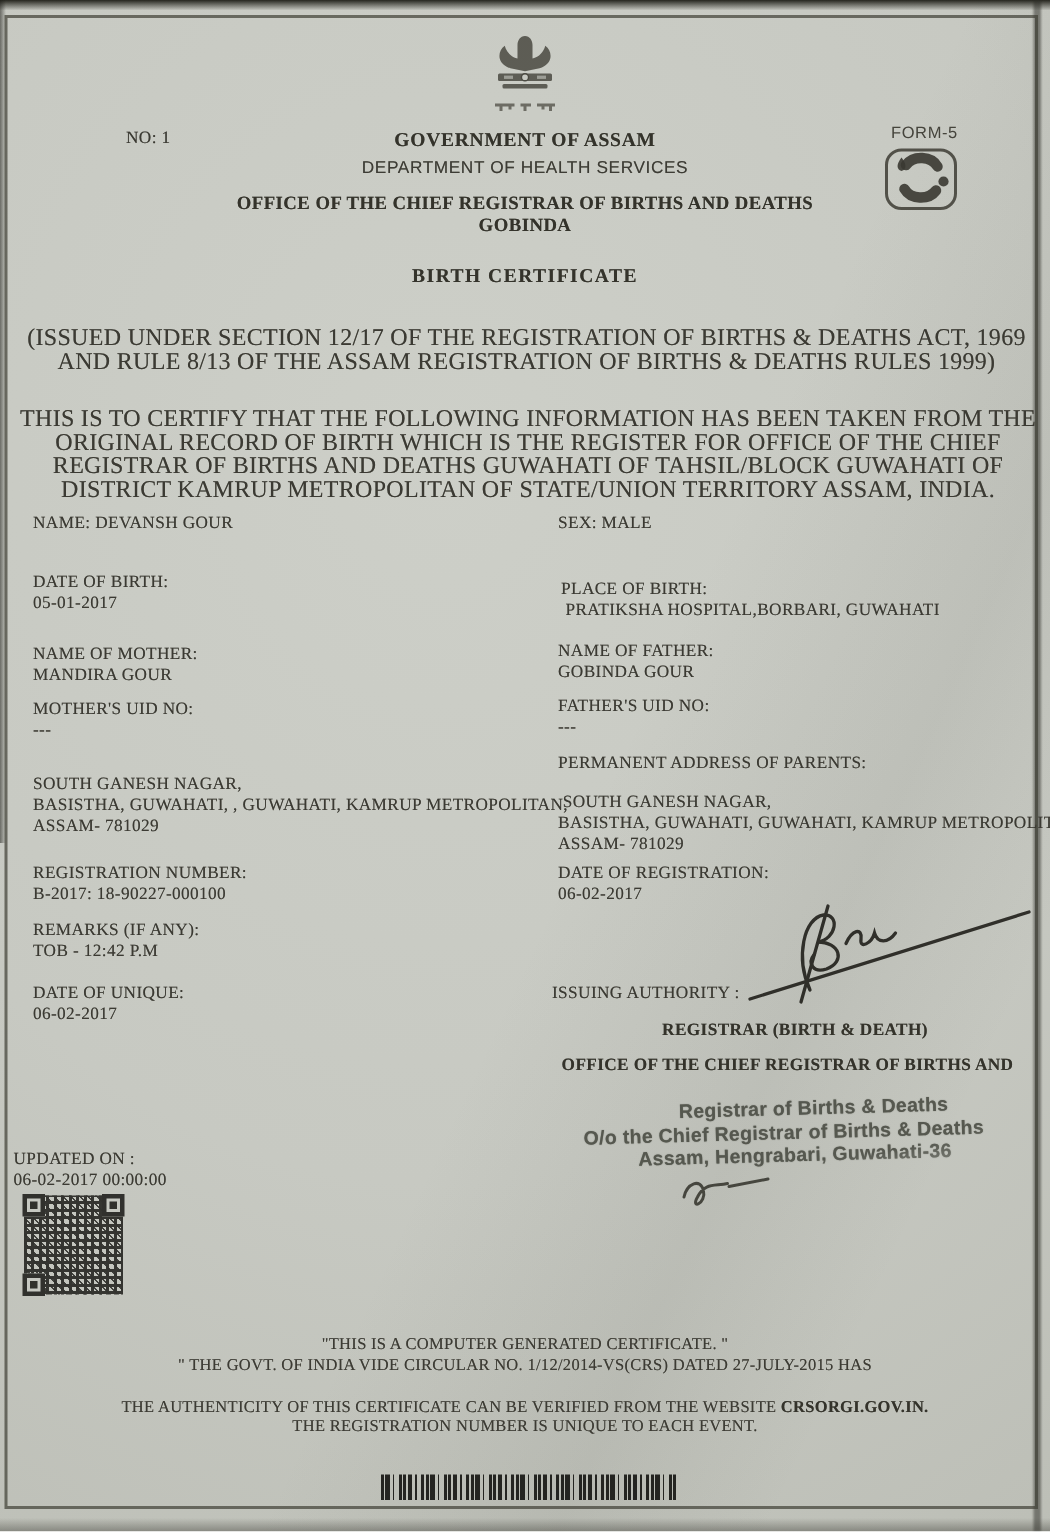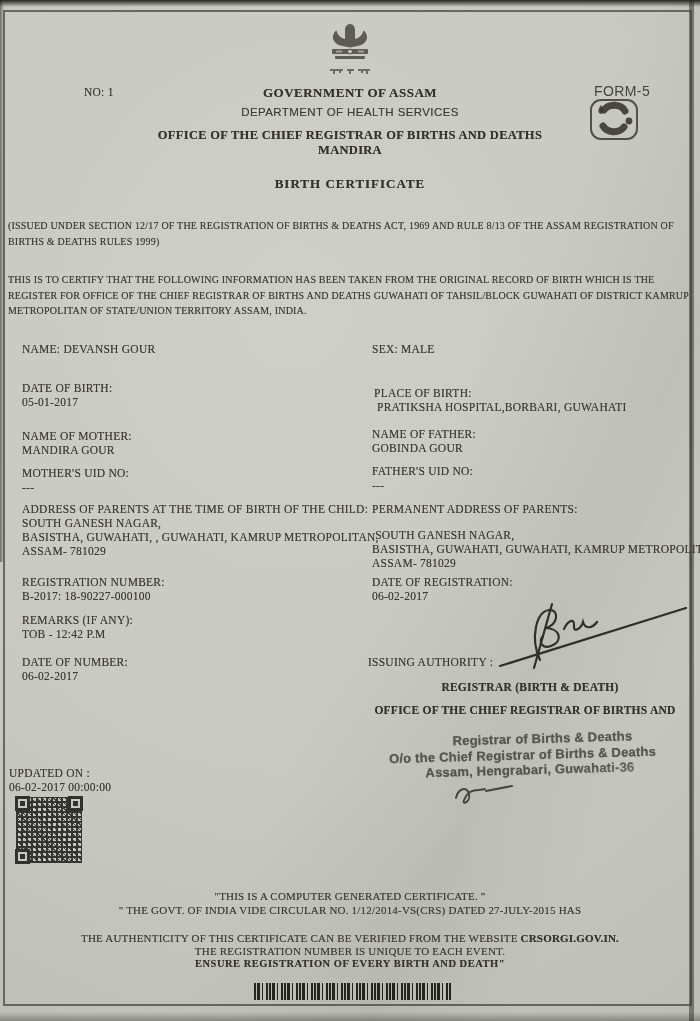--- a/index.html
+++ b/index.html
@@ -21,31 +21,31 @@
                 background:rgba(44,44,37,.5); filter:blur(.6px); }
   .edge-bottom{ position:absolute; left:0; bottom:0; right:0; height:9px;
                 background:linear-gradient(rgba(50,50,43,0), rgba(50,50,43,.4)); }
   .frame { position:absolute; left:3px; top:10px; width:689px; height:996px;
            border:2px solid rgba(62,62,53,.7); }
 
   .abs { position:absolute; }
   .ctr { left:0; right:0; text-align:center; }
 
   .t  { font-size:11.5px; letter-spacing:.25px; color:#3b3a33; text-shadow:0 0 .4px rgba(60,59,50,.55); white-space:pre; }
-  .tw { font-size:10px; letter-spacing:.2px; line-height:15.5px; color:#3b3a33; text-shadow:0 0 .4px rgba(60,59,50,.55); }
+  .tw { font-size:16px; letter-spacing:.2px; line-height:15.5px; color:#3b3a33; text-shadow:0 0 .4px rgba(60,59,50,.55);text-align:center; }
   .hb { font-weight:bold; color:#34332b; text-shadow:0 0 .4px rgba(52,51,43,.6); }
 
   .gov   { top:85px;  font-size:13px;  letter-spacing:.5px; }
   .dept  { top:106px; font-size:11.5px; letter-spacing:.4px; font-family:"Liberation Sans",sans-serif; color:#3d3c35; text-shadow:0 0 .4px rgba(60,59,50,.5); }
   .office{ top:128px; font-size:12.5px; letter-spacing:.3px; }
   .ocity { top:143px; font-size:12.5px; letter-spacing:.3px; }
   .title { top:176px; font-size:13px;  letter-spacing:1px; }
 
   .no1   { left:84px; top:86px; }
-  .form5 { left:594px; top:83px; font-size:14px; letter-spacing:.4px; font-family:"Liberation Sans",sans-serif; color:#45443c; }
+  .form5 { left:594px; top:83px; font-size:11px; letter-spacing:.4px; font-family:"Liberation Sans",sans-serif; color:#45443c; }
 
   .issued  { left:8px;  top:218px; width:686px; }
   .certify { left:8px;  top:272px; width:688px; }
 
   .sig-main  { left:492px; top:598px; width:202px; height:78px; opacity:.92; }
   .stamp { left:385px; top:731px; width:305px; transform:rotate(-1.6deg);
            font-family:"Liberation Sans",sans-serif; font-weight:bold; font-size:13px;
            line-height:15.5px; color:rgba(84,86,78,.95); letter-spacing:.2px;
            text-shadow:0 0 .7px rgba(84,86,78,.8);
            -webkit-mask-image:radial-gradient(120% 120% at 28% 35%, #000 50%, rgba(0,0,0,.3) 90%);
@@ -112,21 +112,21 @@
         <line x1="36" y1="48" x2="36" y2="51"></line>
         <line x1="41" y1="48" x2="41" y2="52"></line>
       </g>
     </svg>
   </div>
 
   <div class="abs t no1">NO: 1</div>
   <div class="abs ctr hb gov">GOVERNMENT OF ASSAM</div>
   <div class="abs ctr dept">DEPARTMENT OF HEALTH SERVICES</div>
   <div class="abs ctr hb office">OFFICE OF THE CHIEF REGISTRAR OF BIRTHS AND DEATHS</div>
-  <div class="abs ctr hb ocity">MANDIRA</div>
+  <div class="abs ctr hb ocity">GOBINDA</div>
   <div class="abs ctr hb title">BIRTH CERTIFICATE</div>
 
   <div class="abs form5">FORM-5</div>
   <div class="abs blurred" style="left:588px; top:96px;">
     <svg width="52" height="48" viewBox="0 0 52 48">
       <rect x="3" y="4" width="46" height="39" rx="10" fill="none" stroke="#3d3c34" stroke-width="2" opacity=".85"></rect>
       <g stroke="#3a3932" stroke-width="7" fill="none" stroke-linecap="round" opacity=".9">
         <path d="M16 14 A 12 10 0 0 1 37 15"></path>
         <path d="M36 31 A 12 10 0 0 1 15 30"></path>
       </g>
@@ -149,21 +149,20 @@
   <div class="abs t" style="left:22px; top:430px;">NAME OF MOTHER:</div>
   <div class="abs t" style="left:22px; top:444px;">MANDIRA GOUR</div>
   <div class="abs t" style="left:372px; top:428px;">NAME OF FATHER:</div>
   <div class="abs t" style="left:372px; top:442px;">GOBINDA GOUR</div>
 
   <div class="abs t" style="left:22px; top:467px;">MOTHER'S UID NO:</div>
   <div class="abs t" style="left:22px; top:481px;">---</div>
   <div class="abs t" style="left:372px; top:465px;">FATHER'S UID NO:</div>
   <div class="abs t" style="left:372px; top:479px;">---</div>
 
-  <div class="abs t" style="left:22px; top:503px;">ADDRESS OF PARENTS AT THE TIME OF BIRTH OF THE CHILD:</div>
   <div class="abs t" style="left:22px; top:517px;">SOUTH GANESH NAGAR,</div>
   <div class="abs t" style="left:22px; top:531px;">BASISTHA, GUWAHATI, , GUWAHATI, KAMRUP METROPOLITAN,</div>
   <div class="abs t" style="left:22px; top:545px;">ASSAM- 781029</div>
   <div class="abs t" style="left:372px; top:503px;">PERMANENT ADDRESS OF PARENTS:</div>
   <div class="abs t" style="left:372px; top:529px;"> SOUTH GANESH NAGAR,</div>
   <div class="abs t" style="left:372px; top:543px;">BASISTHA, GUWAHATI, GUWAHATI, KAMRUP METROPOLITAN,</div>
   <div class="abs t" style="left:372px; top:557px;">ASSAM- 781029</div>
 
   <div class="abs t" style="left:22px; top:576px;">REGISTRATION NUMBER:</div>
   <div class="abs t" style="left:22px; top:590px;">B-2017: 18-90227-000100</div>
@@ -177,21 +176,21 @@
     <svg width="202" height="78" viewBox="0 0 202 78">
       <g fill="none" stroke="#24231e" stroke-width="2.2" stroke-linecap="round">
         <path d="M8 68 L 194 10"></path>
         <path d="M42 70 L 60 6"></path>
         <path d="M48 62 C 38 40, 44 14, 57 12 C 68 11, 66 28, 53 30 C 68 30, 72 43, 59 48 C 50 51, 46 44, 51 38"></path>
         <path d="M72 31 c 4 -9 11 -11 10 -3 c -1 7 7 3 9 -4 c 2 7 9 7 14 0"></path>
       </g>
     </svg>
   </div>
 
-  <div class="abs t" style="left:22px; top:656px;">DATE OF NUMBER:</div>
+  <div class="abs t" style="left:22px; top:656px;">DATE OF UNIQUE:</div>
   <div class="abs t" style="left:22px; top:670px;">06-02-2017</div>
   <div class="abs t" style="left:368px; top:656px;">ISSUING AUTHORITY :</div>
 
   <div class="abs t hb" style="left:380px; top:681px; width:300px; text-align:center;">REGISTRAR (BIRTH &amp; DEATH)</div>
   <div class="abs t hb" style="left:355px; top:704px; width:340px; text-align:center;">OFFICE OF THE CHIEF REGISTRAR OF BIRTHS AND</div>
 
   <div class="abs stamp">
     <div class="l1">Registrar of Births &amp; Deaths</div>
     <div class="l2">O/o the Chief Registrar of Births &amp; Deaths</div>
     <div class="l3">Assam, Hengrabari, Guwahati-36</div>
@@ -210,17 +209,16 @@
   <div class="abs qr">
     <div class="finder f-tl"></div>
     <div class="finder f-tr"></div>
     <div class="finder f-bl"></div>
   </div>
 
   <div class="abs ctr footer-line fl1">"THIS IS A COMPUTER GENERATED CERTIFICATE. "</div>
   <div class="abs ctr footer-line fl2">" THE GOVT. OF INDIA VIDE CIRCULAR NO. 1/12/2014-VS(CRS) DATED 27-JULY-2015 HAS</div>
   <div class="abs ctr footer-line fl4"><span>THE AUTHENTICITY OF THIS CERTIFICATE CAN BE VERIFIED FROM THE WEBSITE </span><span class="hb">CRSORGI.GOV.IN.</span></div>
   <div class="abs ctr footer-line fl5">THE REGISTRATION NUMBER IS UNIQUE TO EACH EVENT.</div>
-  <div class="abs ctr footer-line fl6">ENSURE REGISTRATION OF EVERY BIRTH AND DEATH"</div>
 
   <div class="abs barcode"></div>
 
 </div>
 
 </body></html>

